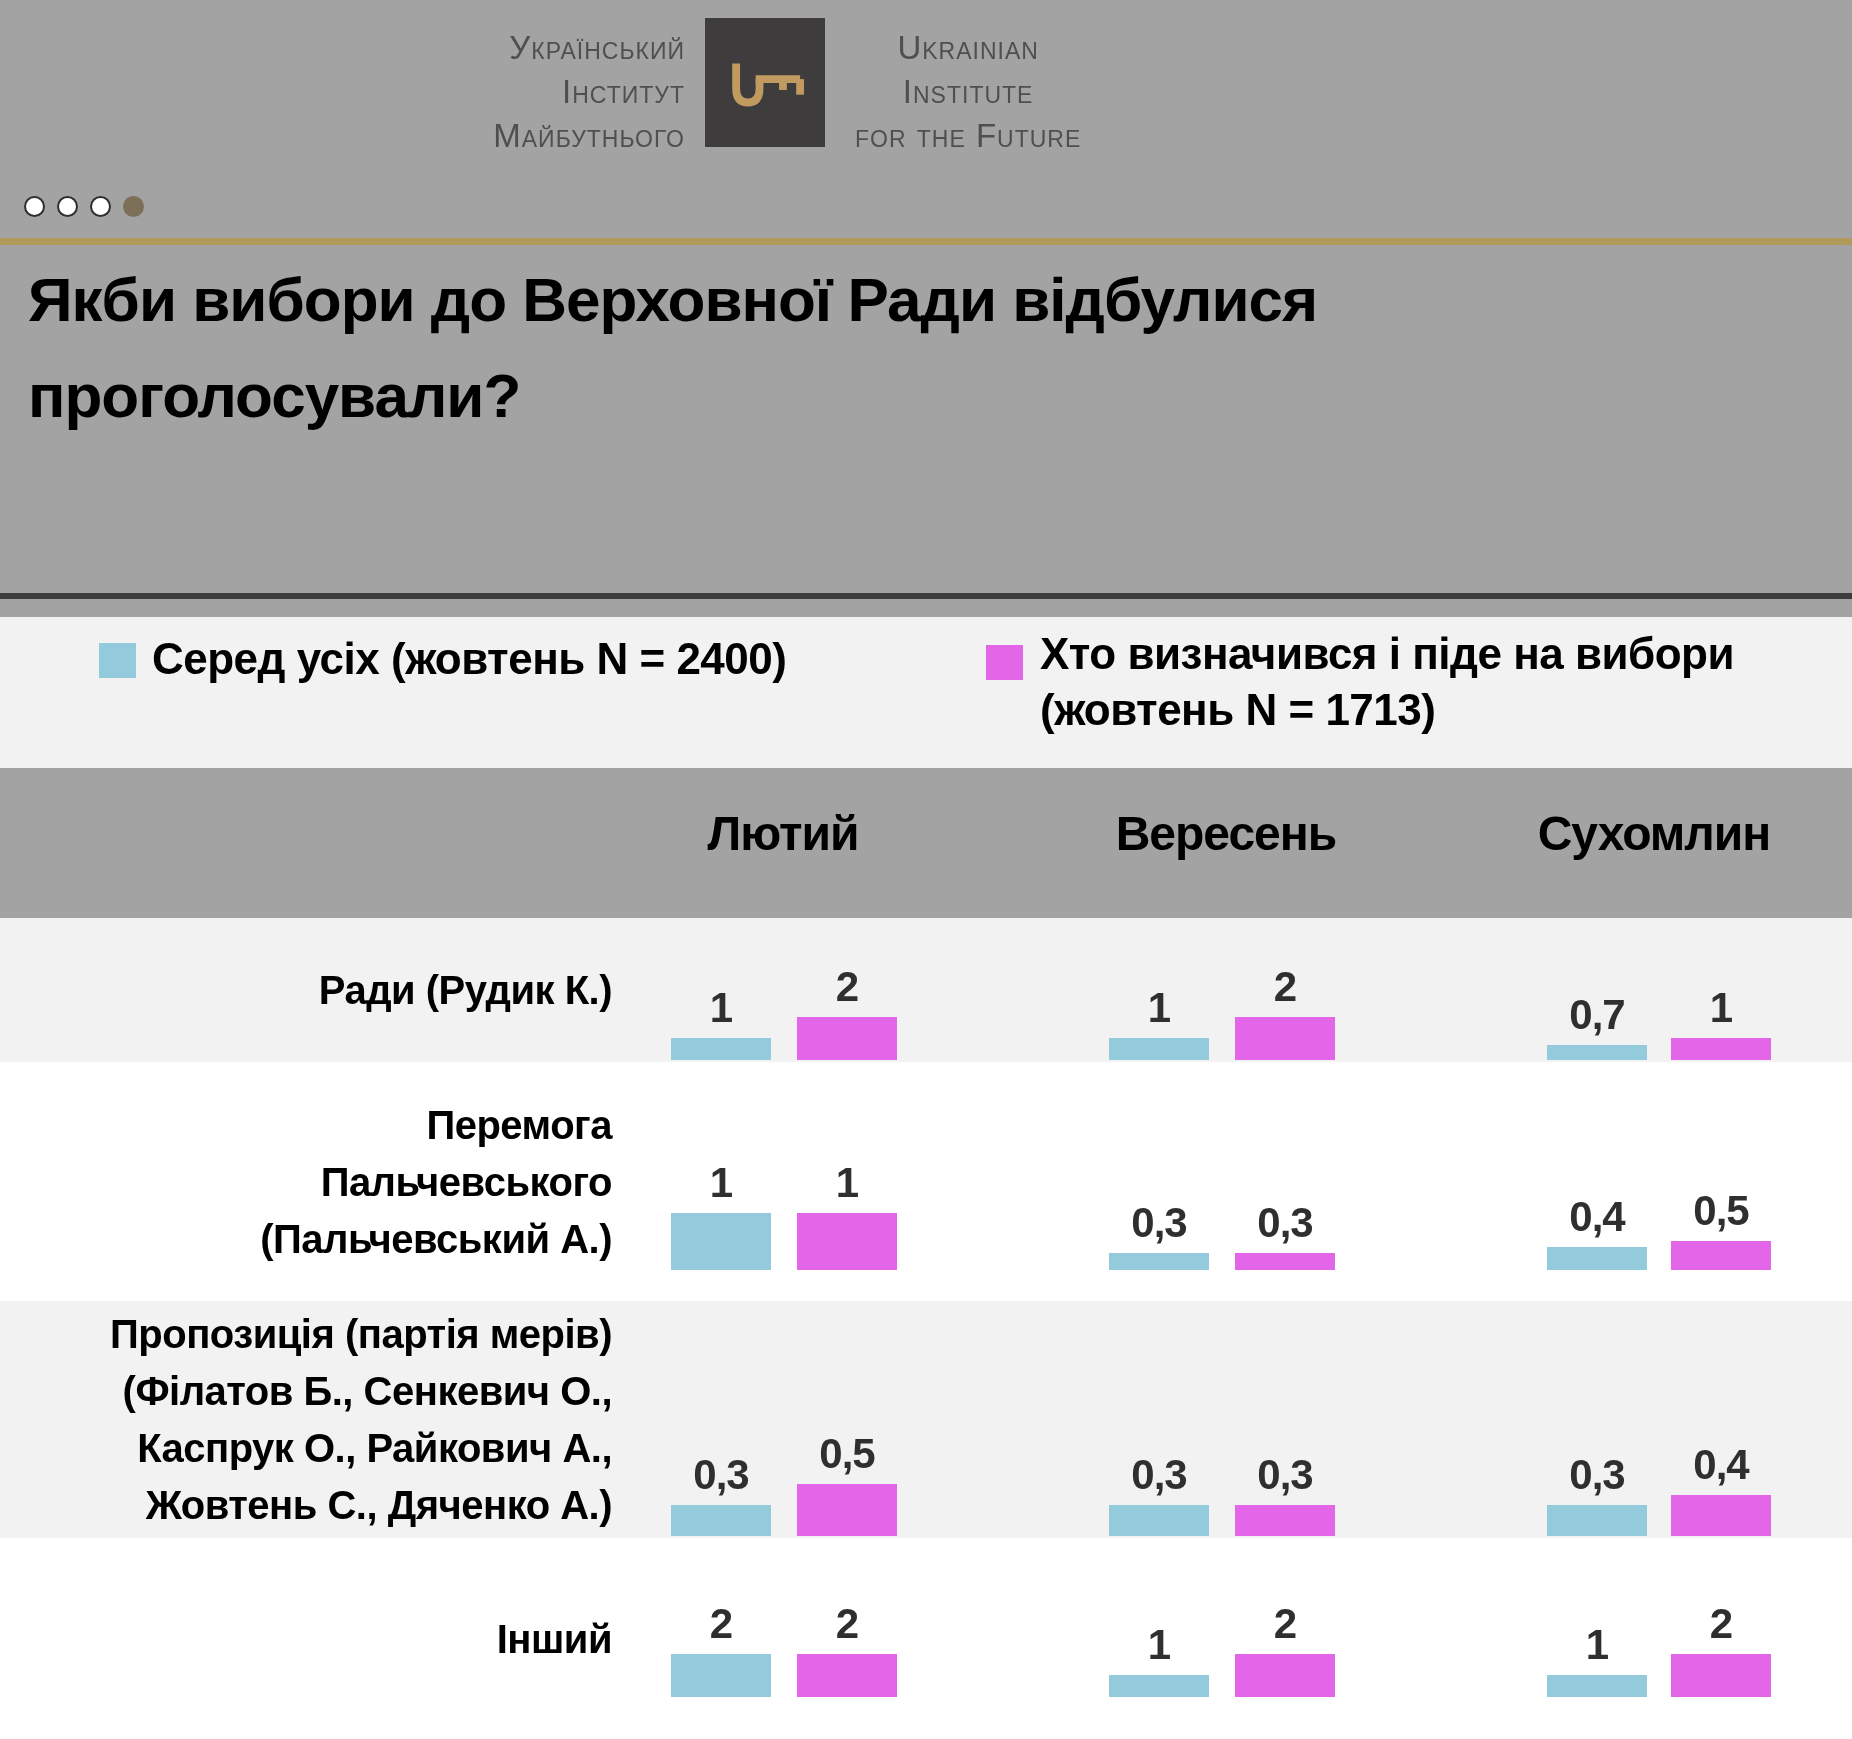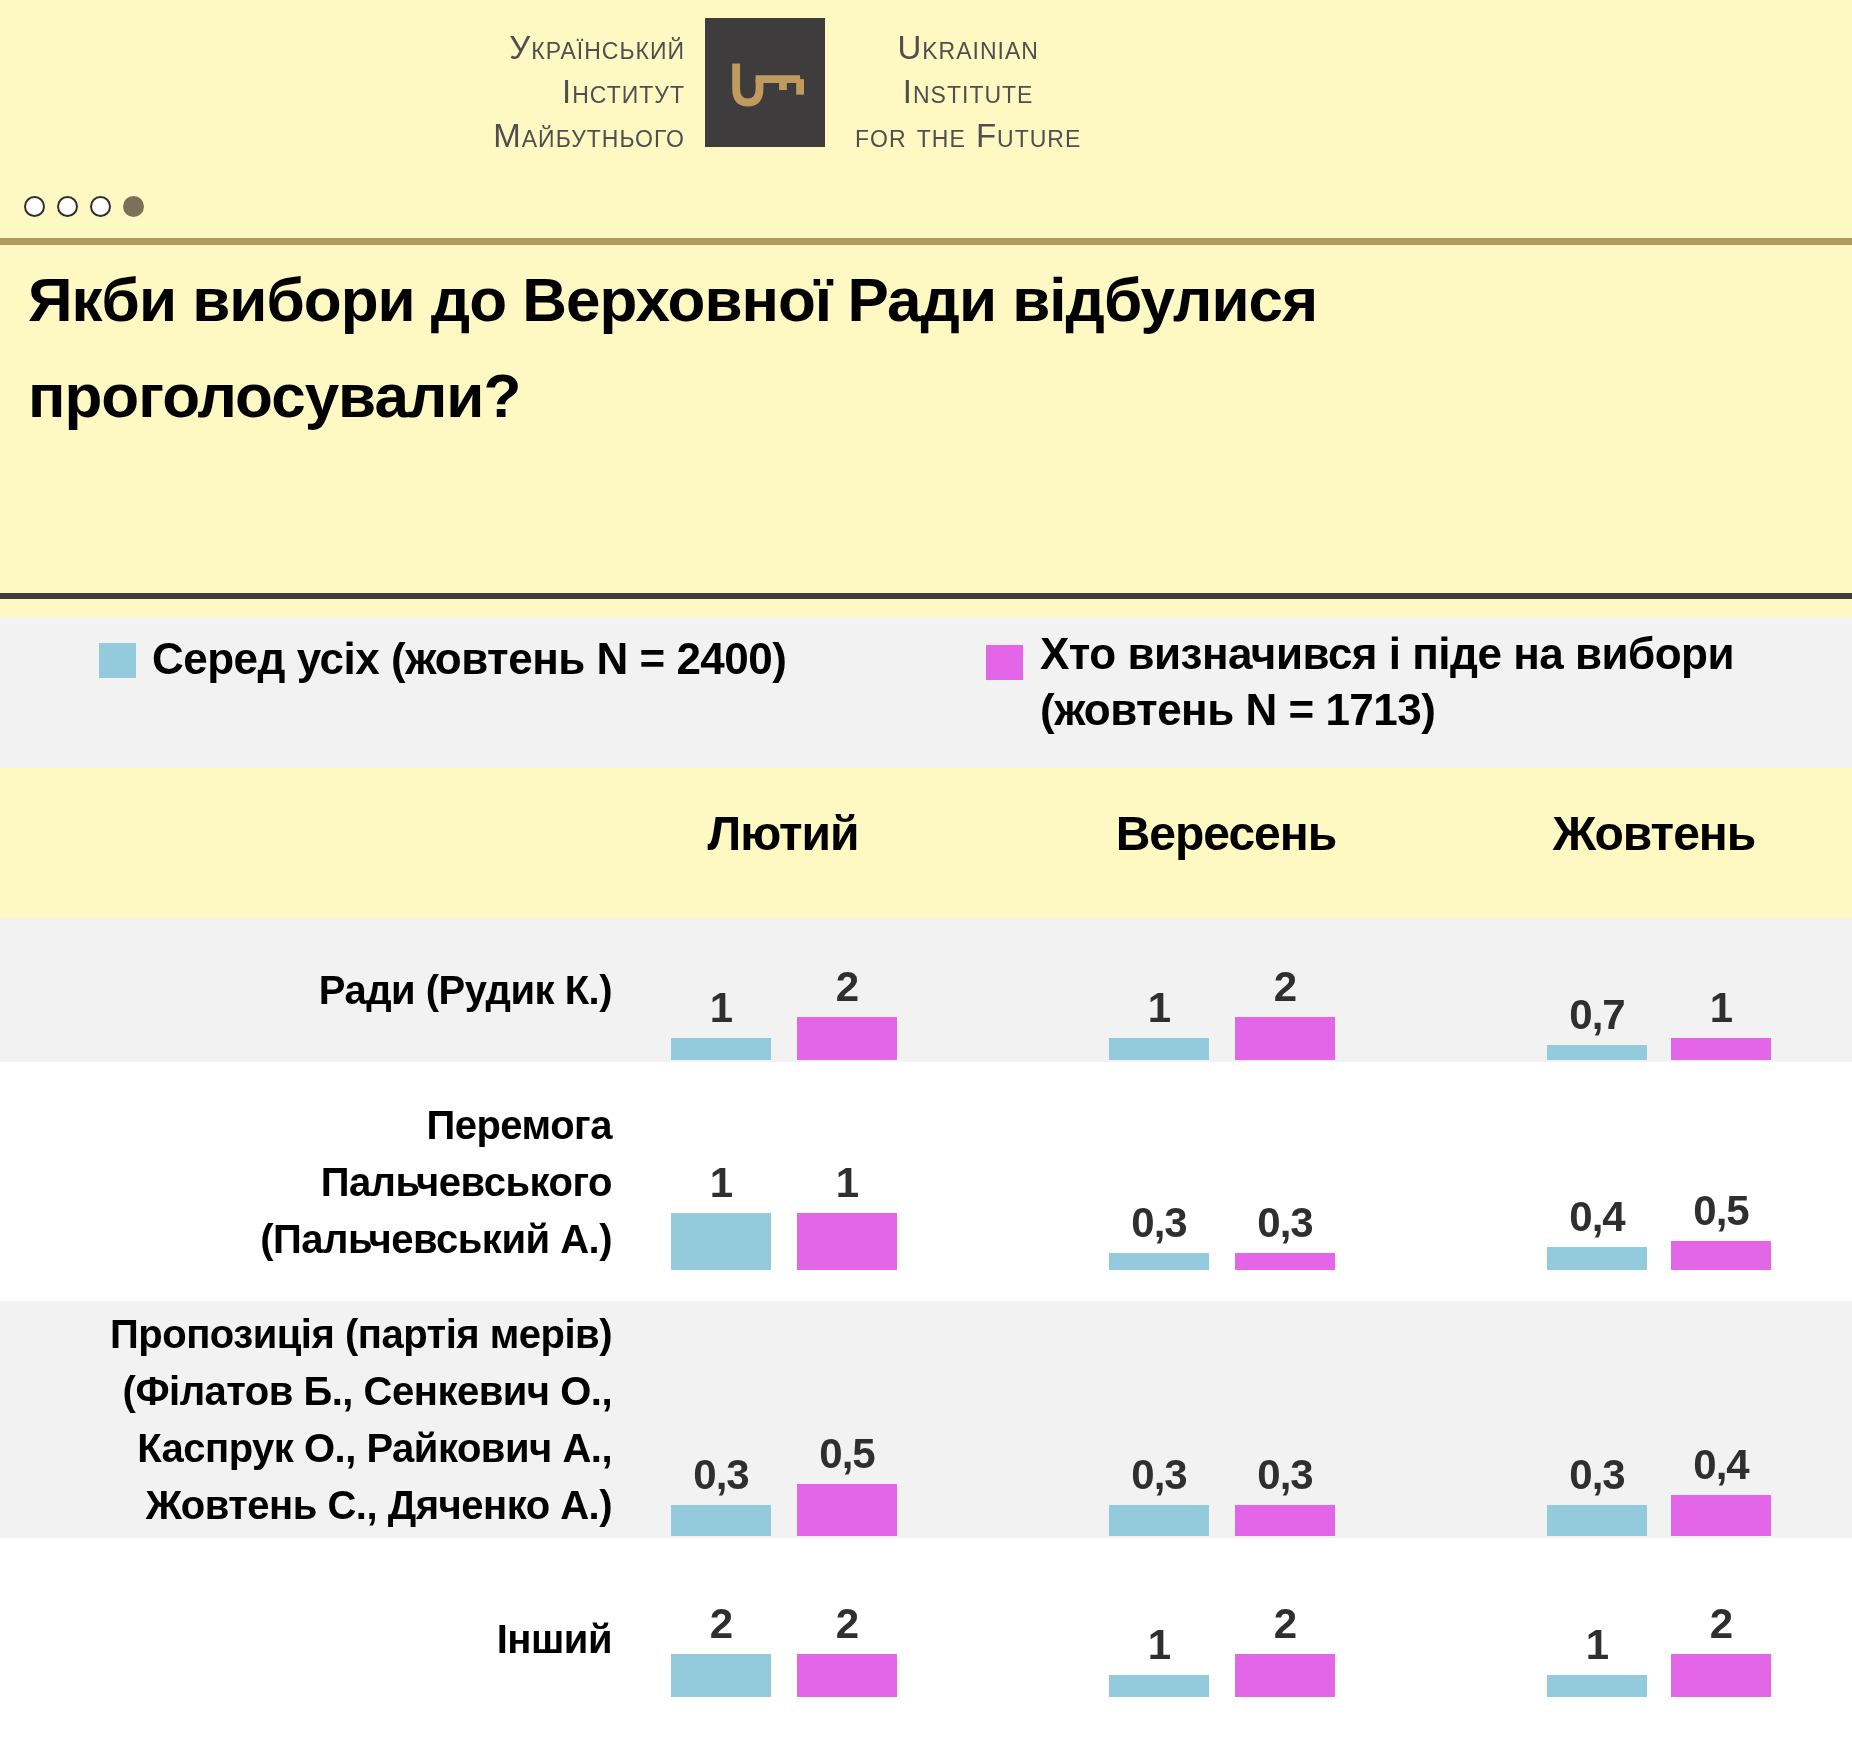--- a/index.html
+++ b/index.html
@@ -10,21 +10,21 @@
     --title-rule:#3d3d3d;
     --dot-active:#7c7058;
     --dot-border:#2f2f2f;
     --logo-bg:#3e3c3d;
     --logo-key-gold:#c19a5f;
     --logo-text:#4f4f4f;
     --value-label:#2f2f2f;
   }
   html,body{margin:0;padding:0;background:#fff;}
   #page{
-    position:relative;width:1852px;height:1739px;overflow:hidden;background:#fef9c3;
+    position:relative;width:1852px;height:1739px;overflow:hidden;background:#a3a3a3;
     font-family:"Liberation Sans", sans-serif;
   }
   
   .logo-text{position:absolute;color:var(--logo-text);font-variant:small-caps;
     font-size:33px;line-height:44px;letter-spacing:1px;}
   .logo-uk{top:26px;right:1167px;text-align:right;}
   .logo-en{top:26px;left:855px;text-align:center;}
   .logo-square{position:absolute;left:705px;top:18px;width:120px;height:129px;
     background:var(--logo-bg);display:flex;align-items:center;justify-content:center;}
   .pag{position:absolute;left:24px;top:196px;display:flex;gap:12px;}
@@ -97,21 +97,21 @@
   <div class="swatch" style="left:99px;top:643px;background:var(--series-all);"></div>
   <div class="legend-label" style="left:152px;top:631px;">Серед усіх (жовтень N = 2400)</div>
   <div class="swatch" style="left:986px;top:645px;background:var(--series-decided);"></div>
   <div class="legend-label" style="left:1040px;top:626px;">
     <div>Хто визначився і піде на вибори</div>
     <div>(жовтень N = 1713)</div>
   </div>
 
   <div class="month-header" style="left:783px;">Лютий</div>
   <div class="month-header" style="left:1226px;">Вересень</div>
-  <div class="month-header" style="left:1654px;">Жовтень</div>
+  <div class="month-header" style="left:1654px;">Сухомлин</div>
 
   <div id="chart">
       <div class="row-band" style="top: 918px; height: 144px; background: var(--band-gray);"></div>
       <div class="row-label" style="top: 990px;">
         <div>Ради (Рудик К.)</div>
       </div>
       <div class="bar s0" style="left: 671px; width: 100px; height: 22px; top: 1038px;"></div>
       <div class="bar-value" style="left: 651px; width: 140px; top: 982px;">1</div>
       <div class="bar s1" style="left: 797px; width: 100px; height: 43px; top: 1017px;"></div>
       <div class="bar-value" style="left: 777px; width: 140px; top: 961px;">2</div>

